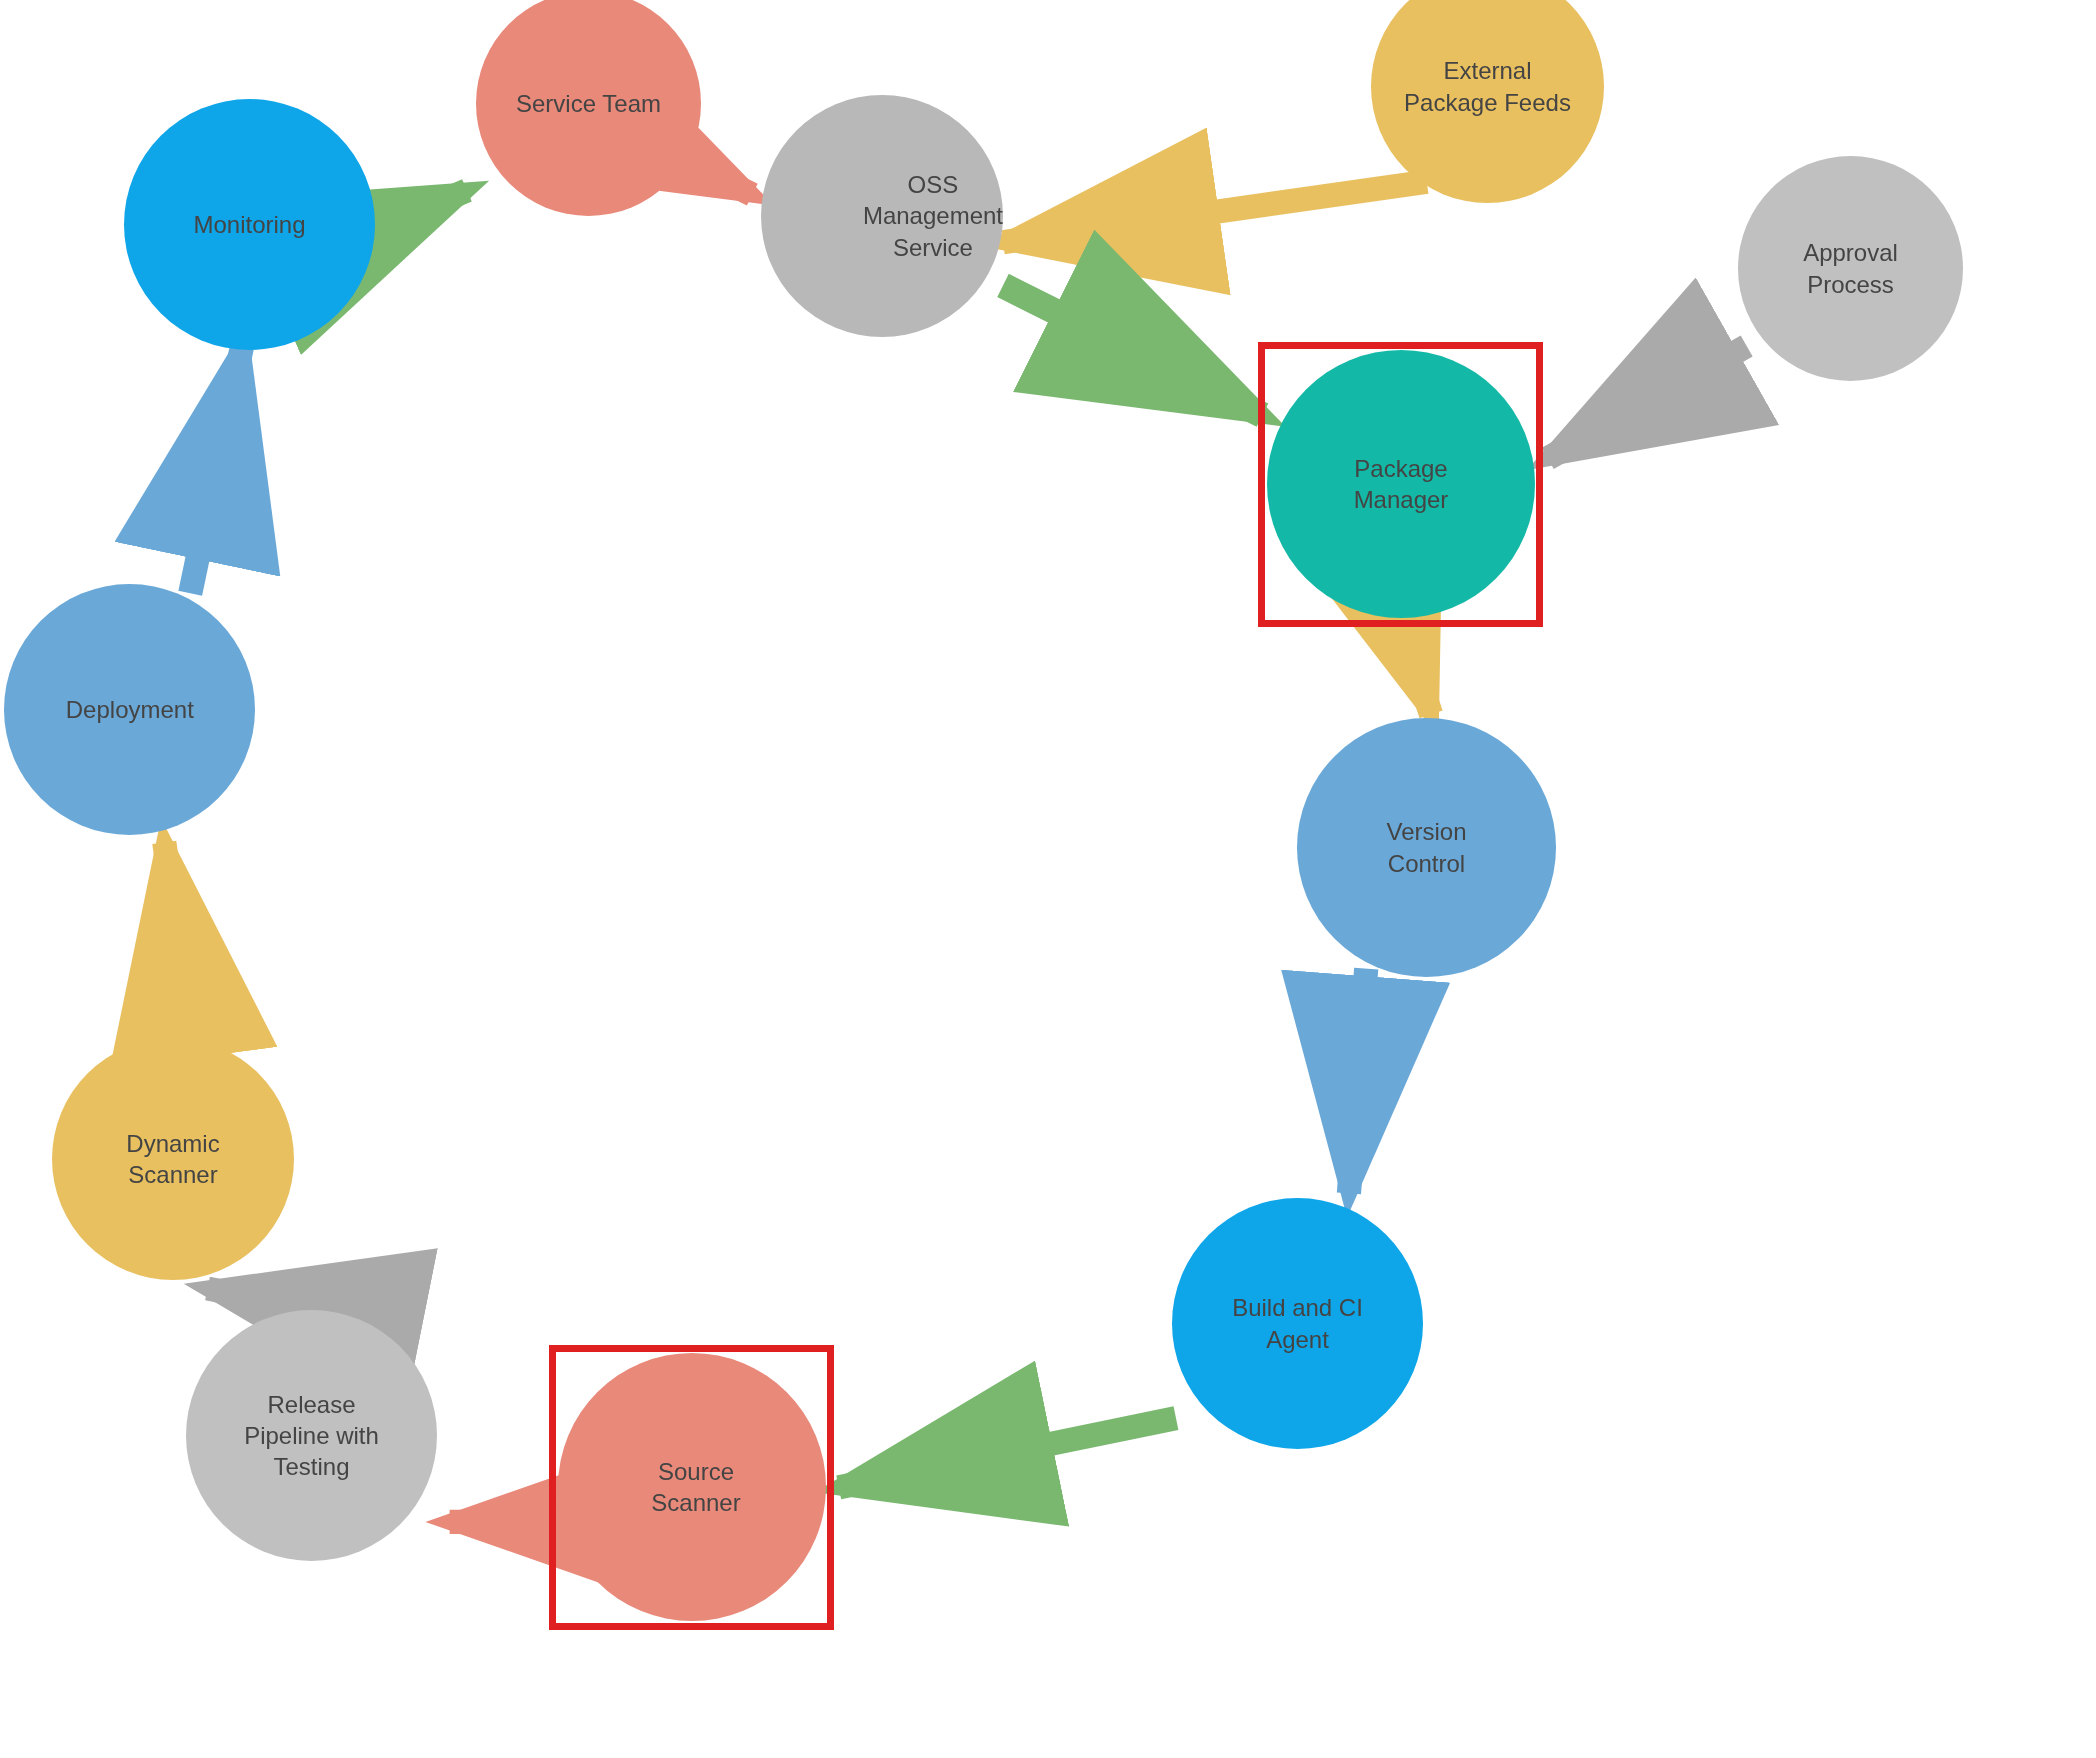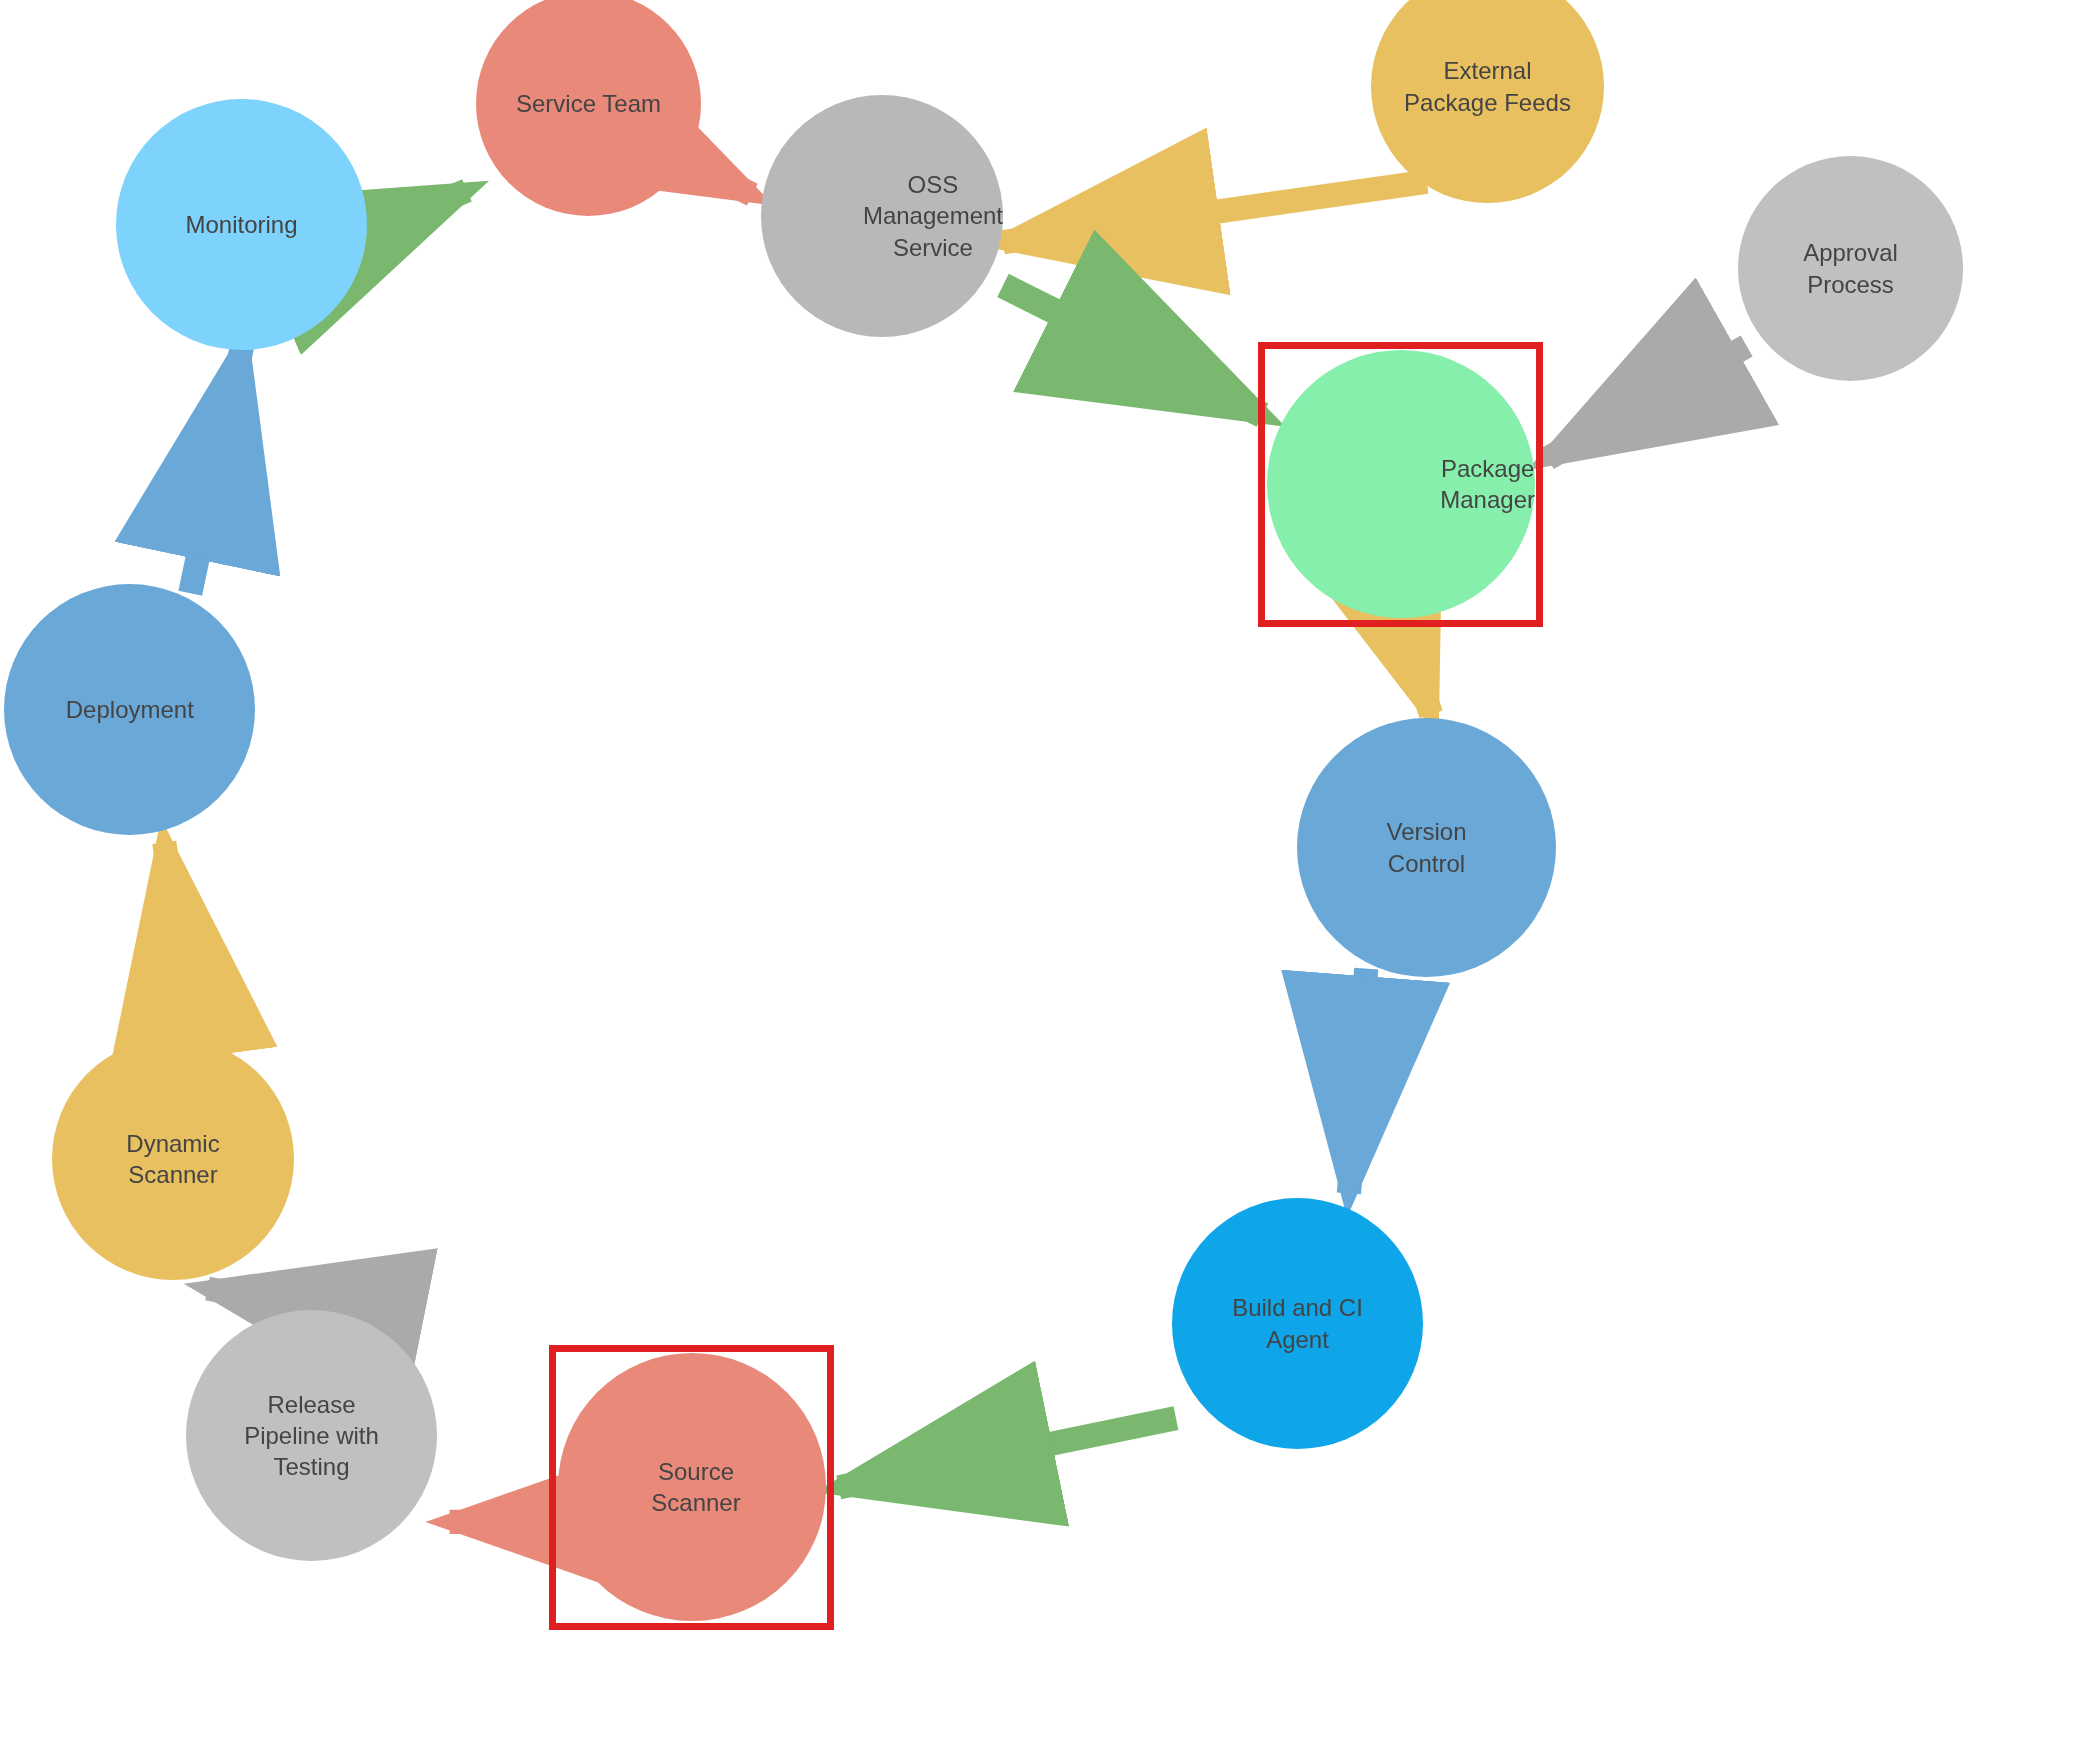--- a/index.html
+++ b/index.html
@@ -102,21 +102,21 @@
   <line x1="648" y1="1760" x2="520" y2="1760" stroke="#e8897a" stroke-width="28" marker-end="url(#arrow-salmon)"></line>
 
   <line x1="340" y1="1510" x2="240" y2="1490" stroke="#aaaaaa" stroke-width="28" marker-end="url(#arrow-gray)"></line>
 
   <line x1="220" y1="1196" x2="190" y2="974" stroke="#e8c060" stroke-width="28" marker-end="url(#arrow-yellow)"></line>
 
   <line x1="220" y1="686" x2="280" y2="400" stroke="#6aa8d8" stroke-width="28" marker-end="url(#arrow-blue)"></line>
 
 </svg>
 
-<div class="node" style="background: #7dd3fc; width: 251px; height: 251px; left: 116px; top: 99px;">
+<div class="node" style="background: #0ea5e9; width: 251px; height: 251px; left: 124px; top: 99px;">
   <span>Monitoring</span>
 </div>
 
 <div class="node" style="background: #e8897a; width: 225px; height: 225px; left: 476px; top: -8.6px;">
   <span>Service Team</span>
 </div>
 
 <div class="node" style="background: #b8b8b8; width: 242px; height: 242px; left: 761px; top: 95px; justify-content: flex-end;">
   <span style="white-space:pre-line;">OSS
 Management
@@ -128,21 +128,21 @@
 Package Feeds</span>
 </div>
 
 <div class="node" style="background: #c0c0c0; width: 225px; height: 225px; left: 1738px; top: 156px;">
   <span style="white-space:pre-line;">Approval
 Process</span>
 </div>
 
 <div style="position:absolute; left: 1258px; top: 342px; width: 285px; height: 285px; border: 7px solid #e02020;"></div>
 
-<div class="node" style="background: #86efac; width: 268px; height: 268px; left: 1267px; top: 350px; justify-content: flex-end;">
+<div class="node" style="background: #14b8a6; width: 268px; height: 268px; left: 1267px; top: 350px;">
   <span style="white-space:pre-line;">Package
 Manager</span>
 </div>
 
 <div class="node" style="background: #6aa8d8; width: 259px; height: 259px; left: 1297px; top: 718px; text-align: center;">
   <span style="white-space:pre-line;">Version
 Control</span>
 </div>
 
 <div class="node" style="background: #0ea5e9; width: 251px; height: 251px; left: 1172px; top: 1198px;">

